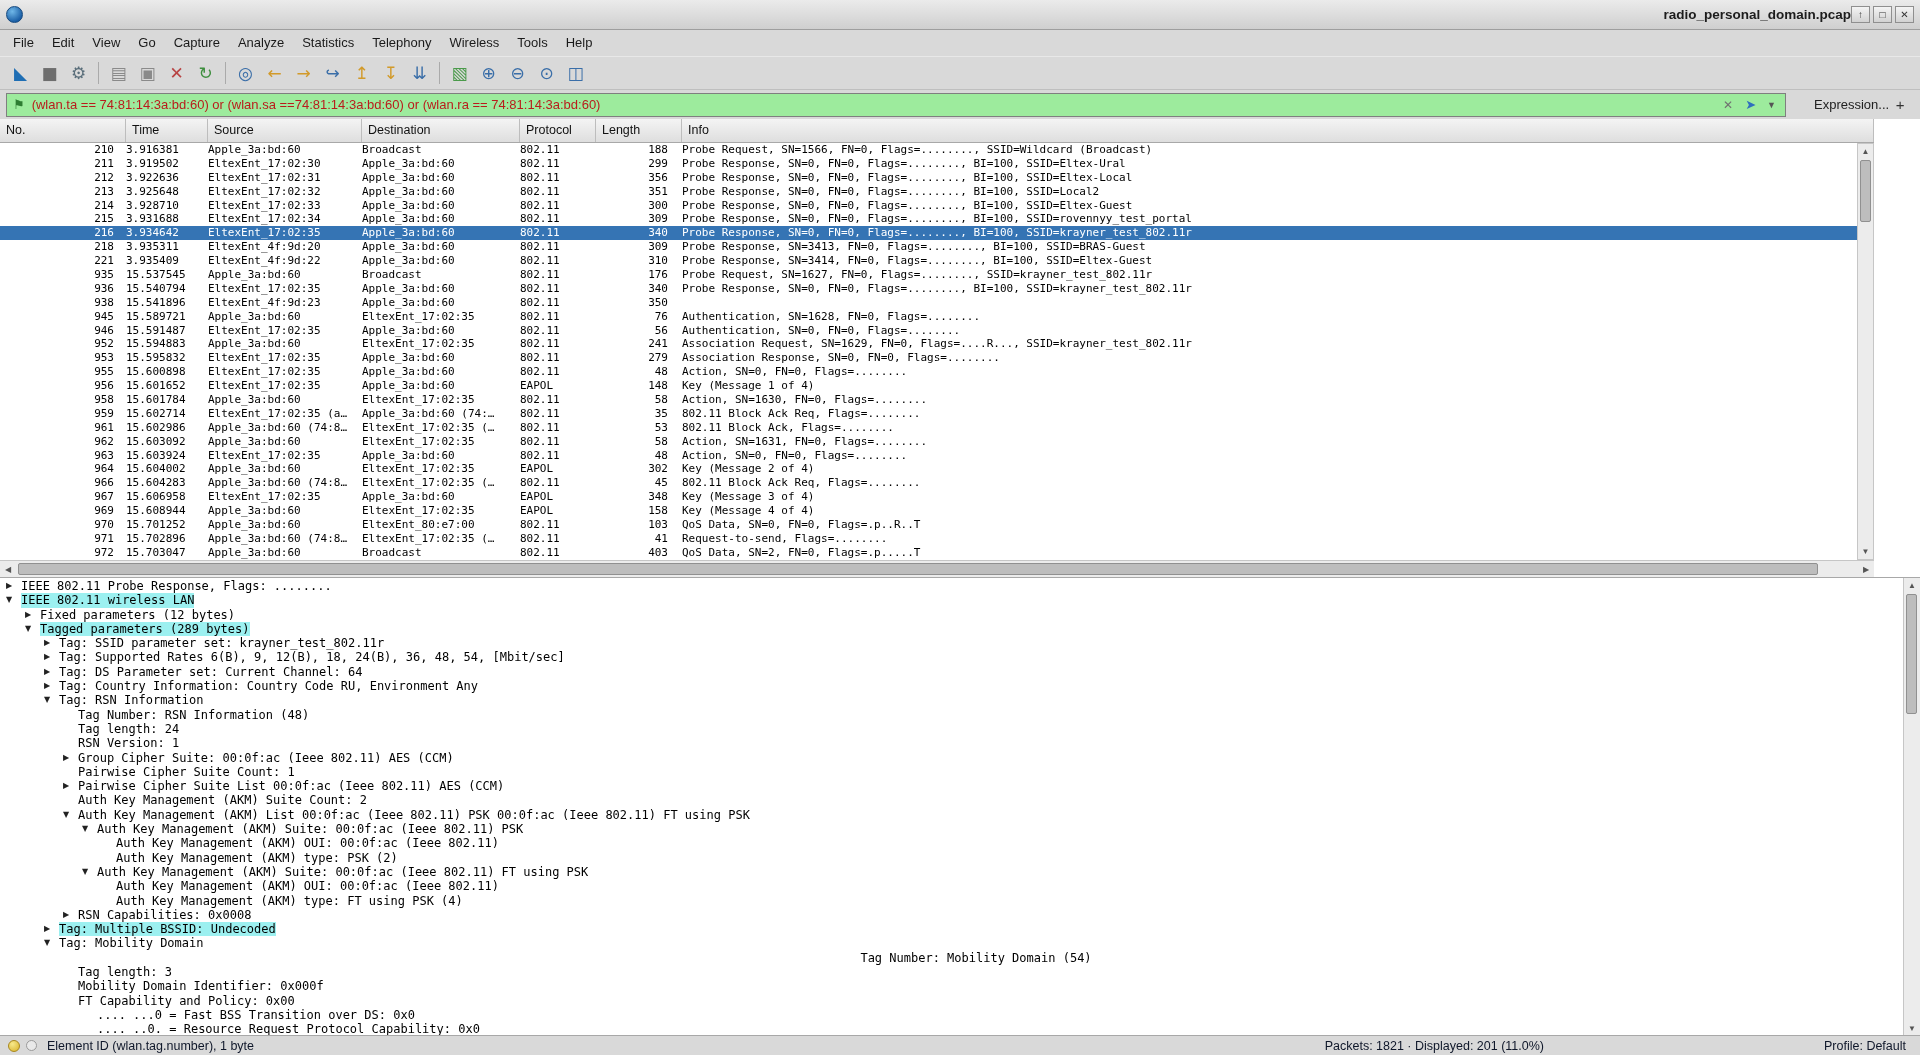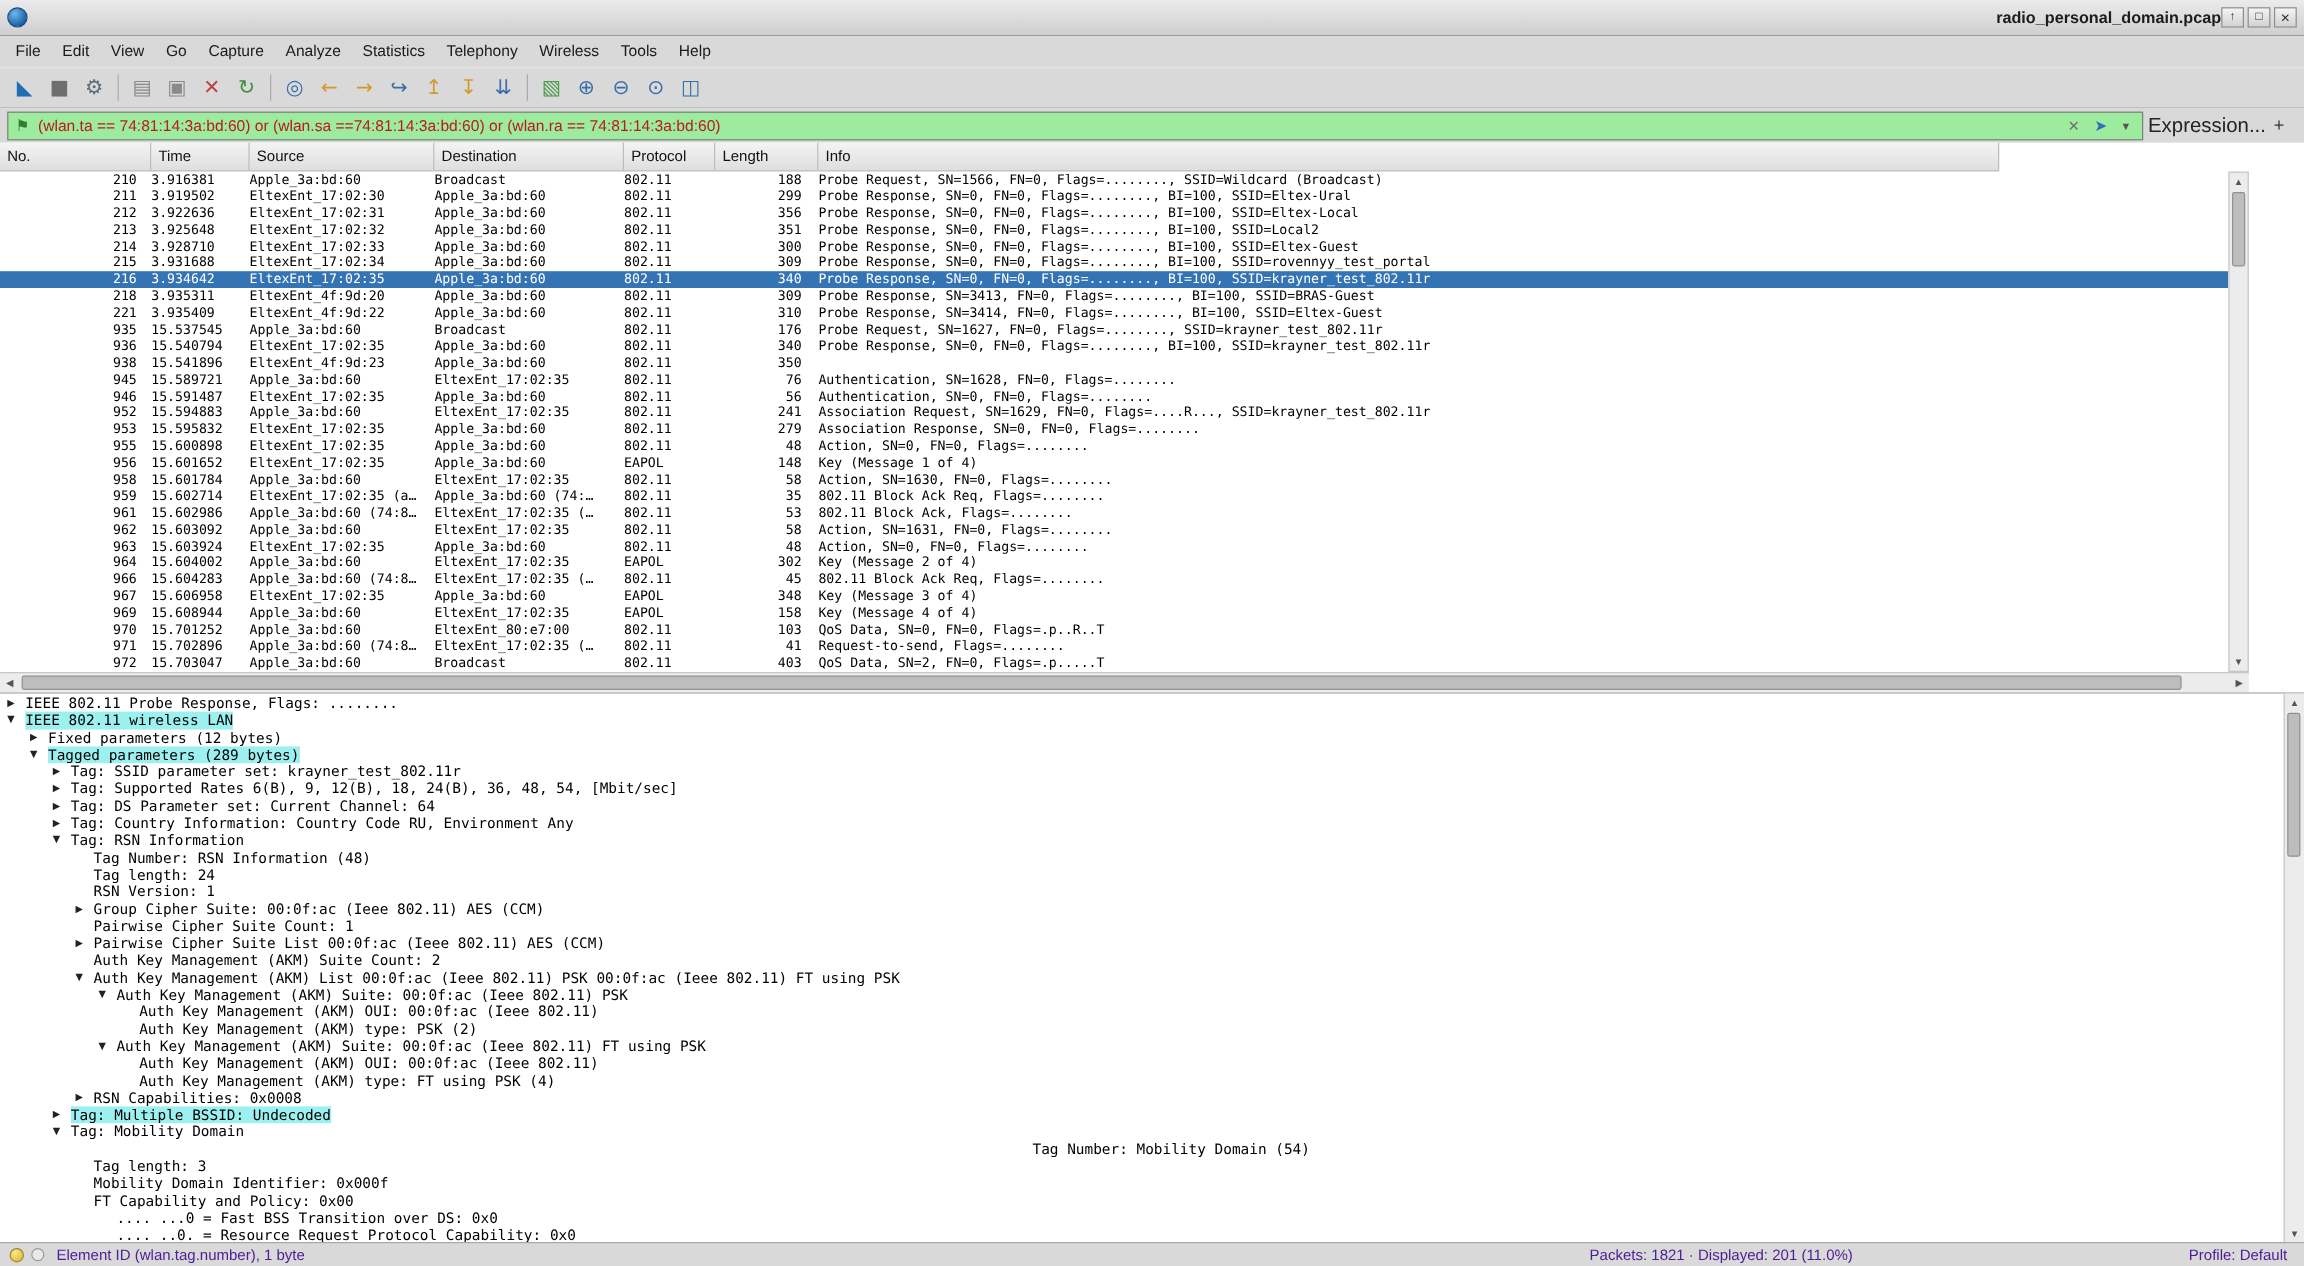--- a/index.html
+++ b/index.html
@@ -23,26 +23,26 @@
 .tb-sep{width:1px;height:22px;background:#aaa;margin:0 5px}
 
 
 .filterbar{position:absolute;top:89px;left:0;width:100%;height:30px;background:#d9d9d9;border-top:1px solid #bfbfbf;display:flex;align-items:center;padding:0 6px}
 .filter-field{flex:none;width:1780px;height:24px;background:#9deb9d;border:1px solid #7f7f7f;display:flex;align-items:center;padding:0 4px}
 .bookmark{color:#2e7d32;font-size:13px;margin:0 7px 0 2px;flex:none}
 .filter-text{flex:1;font-size:13px;color:#b91c1c;white-space:nowrap;overflow:hidden}
 .f-btn{font-size:12px;color:#707070;margin:0 6px;flex:none}
 .f-btn.apply{color:#2f6fbe;font-size:13px}
 .f-caret{font-size:9px;color:#555;margin:0 5px;flex:none}
-.expression{margin-left:4px;font-size:17px;color:#222;flex:none}
+.expression{margin-left:28px;font-size:13px;color:#222;flex:none}
 .filter-add{margin-left:auto;margin-right:6px;width:22px;text-align:center;font-size:15px;color:#333;flex:none}
 
 
 .plist{position:absolute;top:119px;left:0;width:100%;height:458px;background:#fff}
-.plist-header{display:flex;height:24px;background:linear-gradient(#f4f4f4,#dedede);border-bottom:1px solid #a8a8a8;width:1666px}
+.plist-header{display:flex;height:24px;background:linear-gradient(#f4f4f4,#dedede);border-bottom:1px solid #a8a8a8;width:1874px}
 .hcell{border-right:1px solid #bdbdbd;font-size:12.5px;color:#111;line-height:23px;padding-left:6px;white-space:nowrap;overflow:hidden;flex:none}
 .plist-body{height:417px;overflow:hidden;background:#fff;width:1857px}
 .prow{display:flex;height:13.9px;line-height:13.9px;font-family:"DejaVu Sans Mono",monospace;font-size:11px;color:#000;white-space:nowrap}
 .prow.selected{background:#3574b4;color:#fff}
 .pcell{overflow:hidden;white-space:nowrap;flex:none}
 .c0{width:126px;text-align:right;padding-right:12px}
 .hcell.c0{text-align:left;padding-right:0}
 .c1{width:82px}.c2{width:154px}.c3{width:158px}.c4{width:76px}
 .c5{width:86px;text-align:right;padding-right:14px}
 .hcell.c5{text-align:left;padding-right:0}
@@ -58,21 +58,21 @@
 
 
 .details{position:absolute;top:577px;left:0;width:100%;height:458px;background:#fff;border-top:1px solid #a8a8a8}
 .details-tree{width:1903px;overflow:hidden;height:100%;padding-top:1px}
 .dline{height:14.3px;line-height:14.3px;font-family:"DejaVu Sans Mono",monospace;font-size:12px;color:#000;white-space:nowrap;display:flex;align-items:center}
 .darrow{width:15px;flex:none;font-size:8px;color:#222;font-family:"DejaVu Sans",sans-serif}
 .dtext.hl{background:#9cf0f0}
 .dvscroll{position:absolute;top:0;right:0;width:17px;height:458px;background:#ececec;border-left:1px solid #c6c6c6}
 
 
-.statusbar{position:absolute;top:1035px;left:0;width:100%;height:20px;background:#d9d9d9;border-top:1px solid #a8a8a8;display:flex;align-items:center;padding:0 8px;font-size:12.5px;color:#4c1d95}
+.statusbar{position:absolute;top:1035px;left:0;width:100%;height:20px;background:#d9d9d9;border-top:1px solid #a8a8a8;display:flex;align-items:center;padding:0 8px;font-size:12.5px;color:#0f172a}
 .expert-dot{width:12px;height:12px;border-radius:50%;background:radial-gradient(circle at 35% 30%,#f7e98c,#d9b32a);border:1px solid #a8871d;margin-right:6px;flex:none}
 .note-dot{width:11px;height:11px;border-radius:50%;background:#e9e9e9;border:1px solid #9a9a9a;margin-right:10px;flex:none}
 .sb-packets{margin-left:auto;flex:none}
 .sb-profile{margin-left:280px;margin-right:6px;flex:none}
 </style>
 </head>
 <body>
 
 <div class="titlebar">
   <span class="app-icon"></span>

